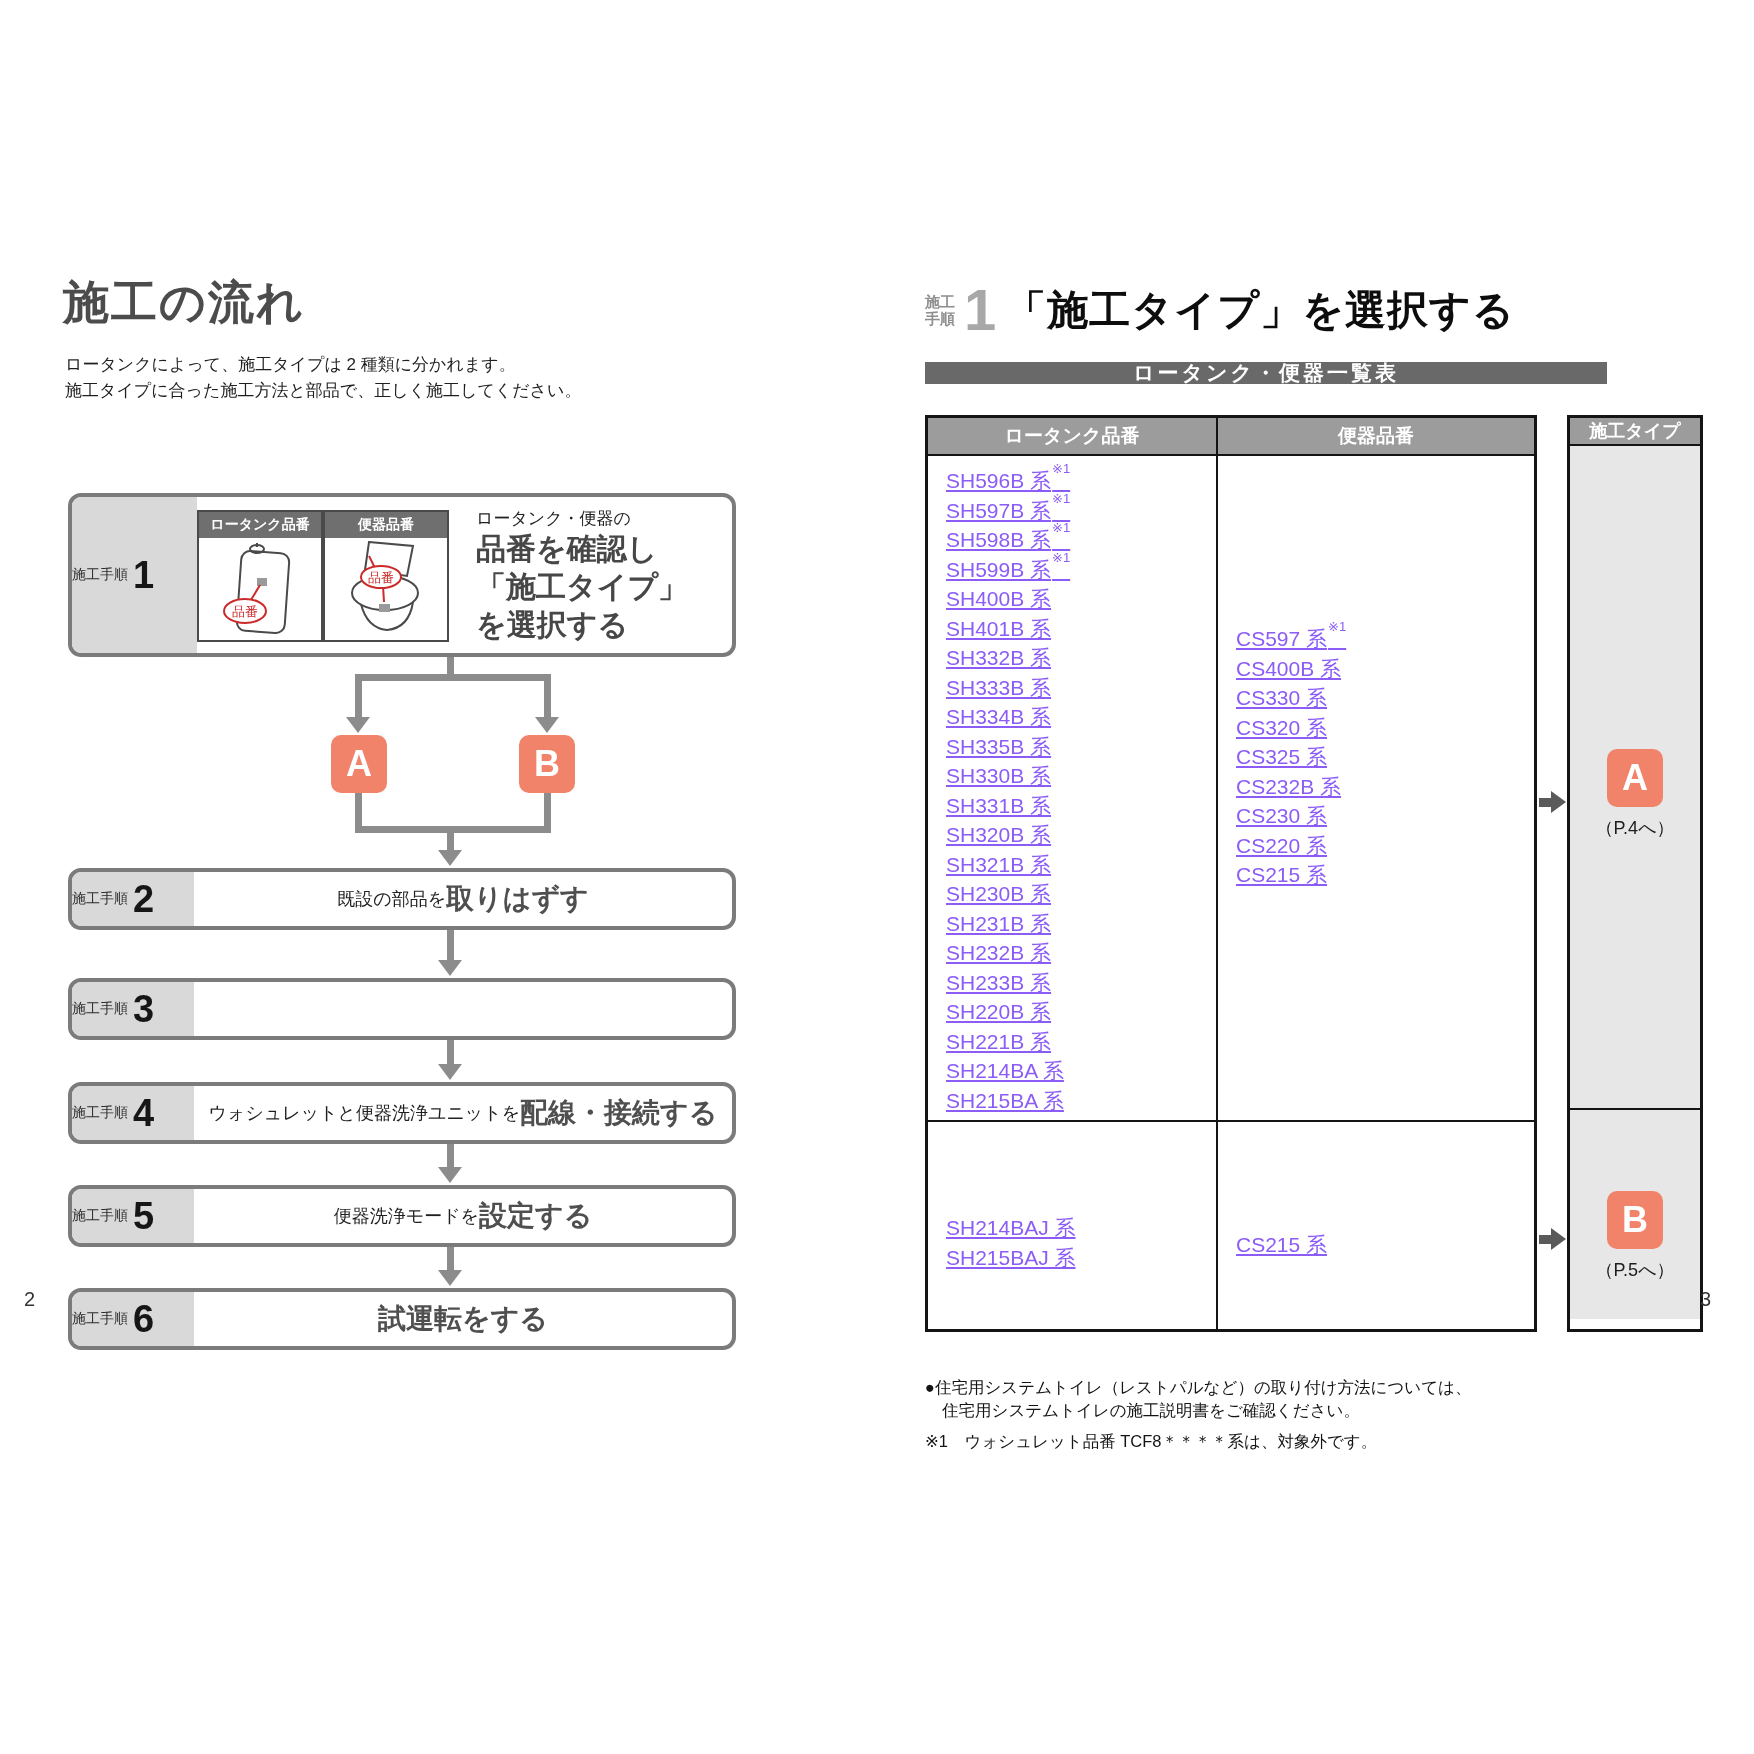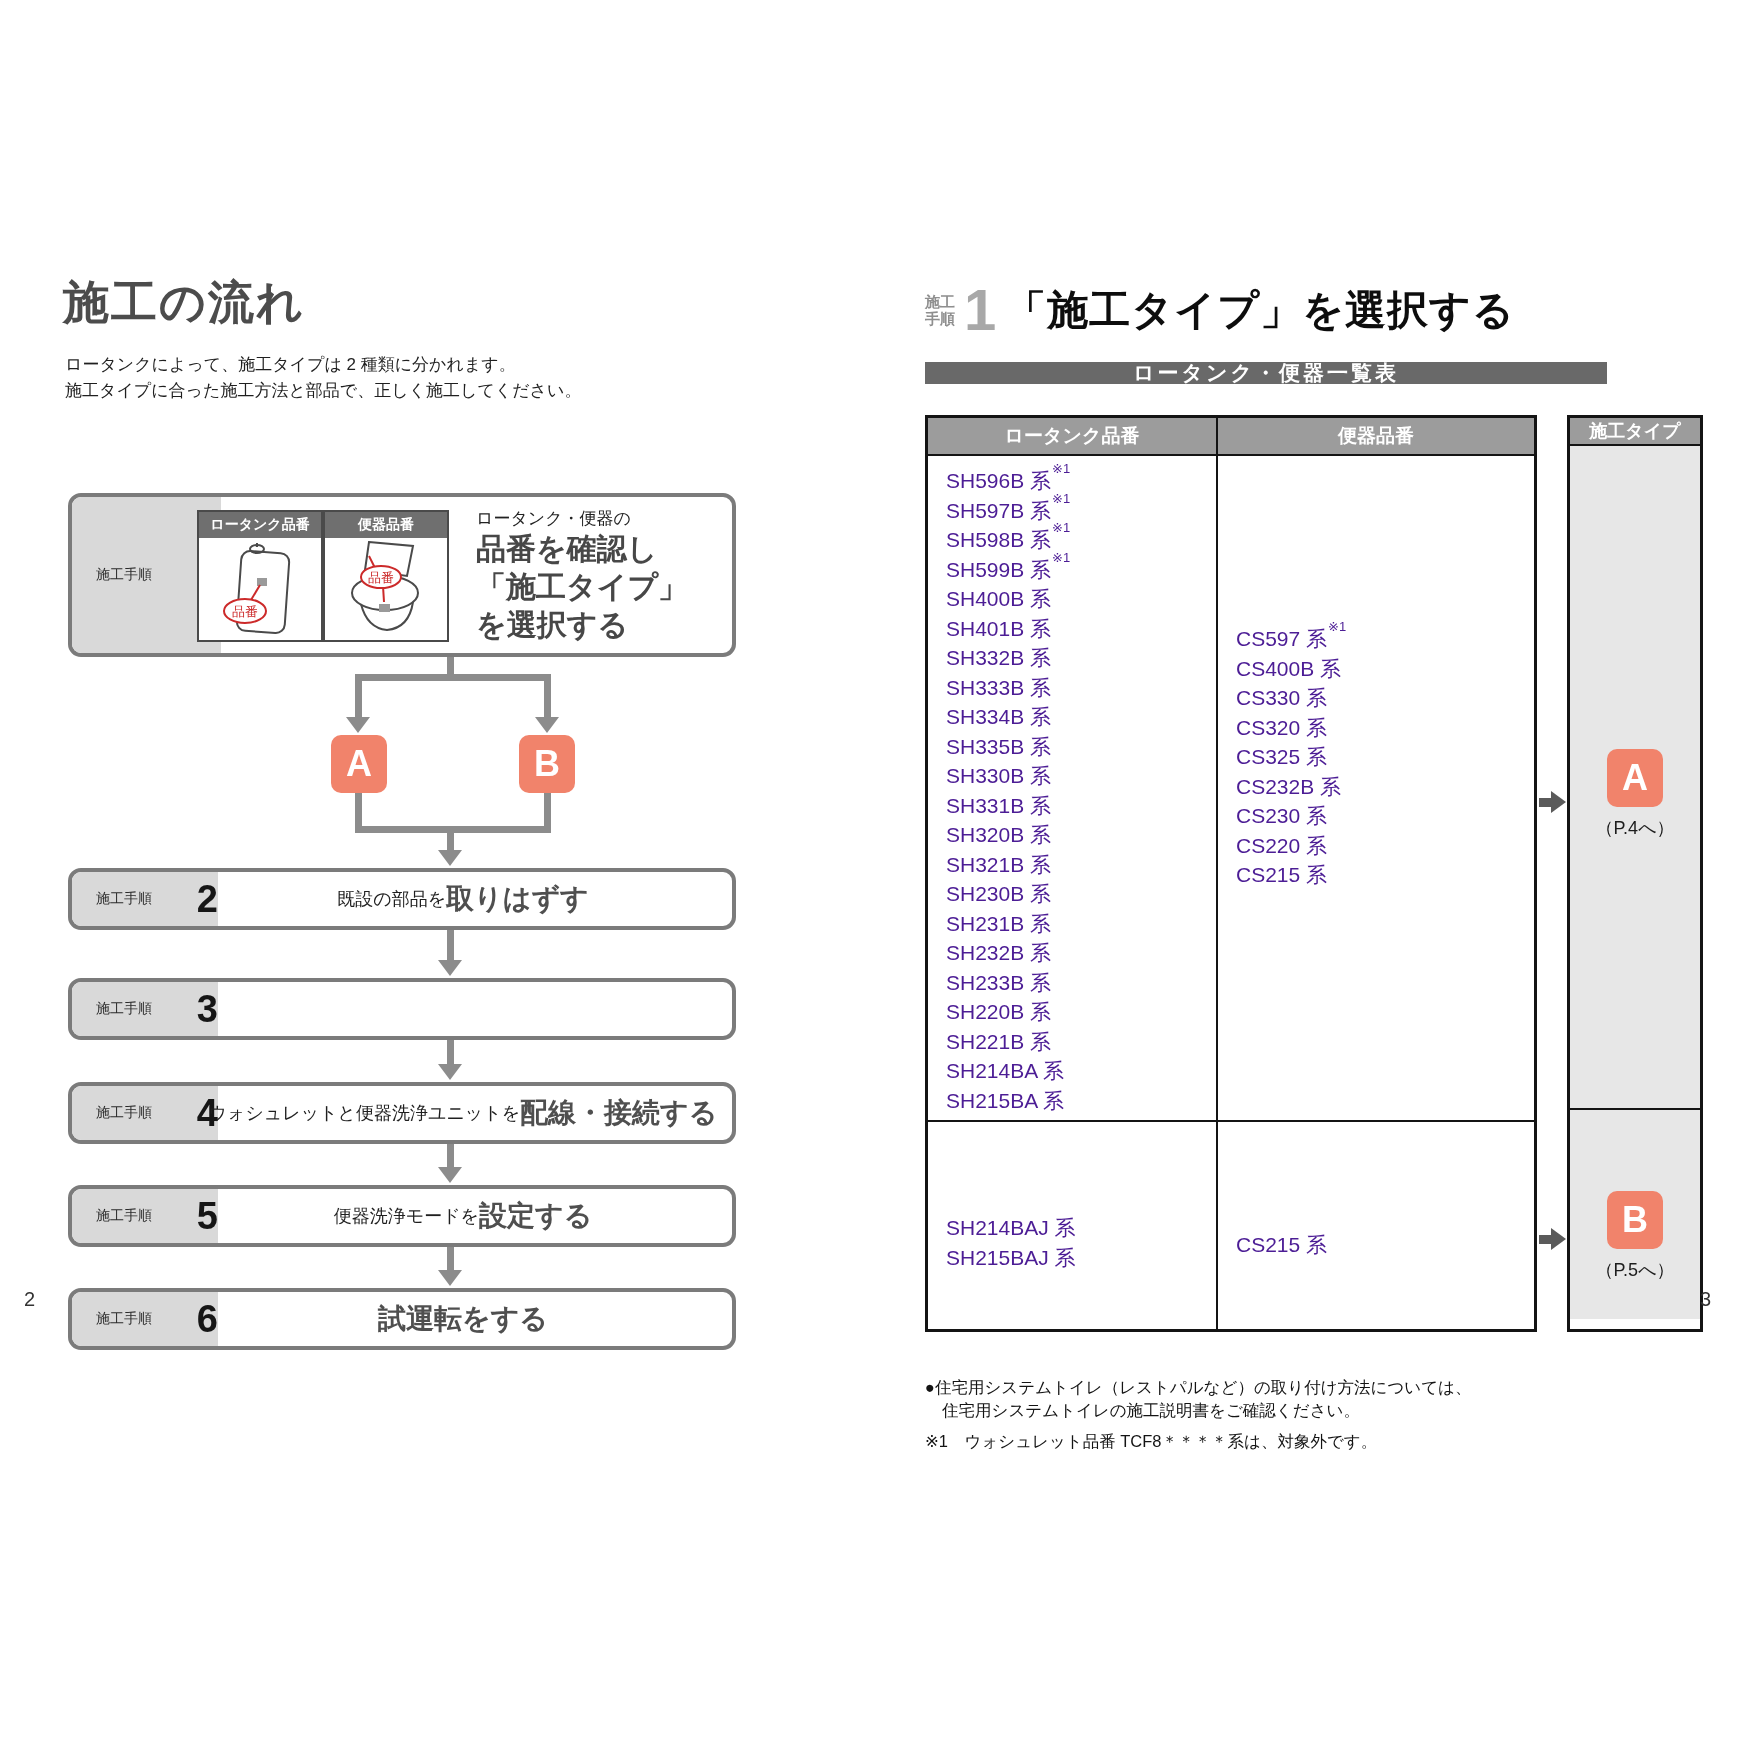--- a/index.html
+++ b/index.html
@@ -6,21 +6,21 @@
   #canvas{position:relative;width:1754px;height:1754px;background:#ffffff;overflow:hidden;
           font-family:"Liberation Sans","DejaVu Sans",sans-serif;color:#1a1a1a;}
   .abs{position:absolute;}
 
   
   .page-title{font-size:46px;font-weight:bold;color:#4c4c4c;letter-spacing:2px;}
   .intro{font-size:17px;color:#1f1f1f;line-height:26px;}
 
   .step-box{border:4px solid #7b7b7b;border-radius:13px;background:#fff;box-sizing:border-box;overflow:hidden;}
   .step-label{position:absolute;left:0;top:0;bottom:0;background:#d9d9d9;
-              display:flex;align-items:center;justify-content:space-between;gap:5px;padding-left:24px;}
+              display:flex;align-items:center;justify-content:flex-start;gap:5px;}
   .lbl-prefix{font-size:14px;color:#2a2a2a;}
   .lbl-num{font-size:38px;font-weight:bold;color:#161616;line-height:1;}
   .step-content{position:absolute;top:0;bottom:0;display:flex;align-items:center;justify-content:center;}
   .lead{font-size:18px;color:#1f1f1f;}
   .action{font-size:28px;font-weight:bold;color:#4f4f4f;}
 
   .panel{background:#fff;border:2px solid #4a4a4a;box-sizing:border-box;}
   .panel-head{background:#6f6f6f;color:#fff;font-size:14px;font-weight:bold;
               height:26px;display:flex;align-items:center;justify-content:center;}
   .desc-small{font-size:17px;color:#222;}
@@ -37,21 +37,21 @@
   
   .rp-small{font-size:15px;color:#8f8f8f;line-height:17px;font-weight:bold;}
   .rp-num{font-size:58px;font-weight:bold;color:#a8a8a8;line-height:1;}
   .rp-title{font-size:41px;font-weight:bold;color:#0d0d0d;letter-spacing:1px;}
   .bar-title{background:#696969;color:#fff;font-size:21px;font-weight:bold;
              display:flex;align-items:center;justify-content:center;letter-spacing:3px;}
 
   .tbl{border:3px solid #141414;box-sizing:border-box;background:#fff;}
   .th{background:#9c9c9c;color:#fff;font-size:19px;font-weight:bold;
       display:flex;align-items:center;justify-content:center;box-sizing:border-box;}
-  .model-line{font-size:21px;color:#4c1d95;line-height:24.5px;white-space:nowrap;}
+  .model-line{font-size:21px;color:#8b5cf6;line-height:24.5px;white-space:nowrap;text-decoration:underline;}
   .note{font-size:13px;position:relative;top:-7px;margin-left:1px;}
   .type-cell{background:#e7e7e7;display:flex;flex-direction:column;align-items:center;box-sizing:border-box;}
   .pref{font-size:18px;color:#1d1d1d;}
   .rarrow-tail{width:12px;height:9px;background:#5a5a5a;}
   .rarrow-head{width:0;height:0;border-top:11px solid transparent;border-bottom:11px solid transparent;
                border-left:15px solid #5a5a5a;}
   .notes-text{font-size:16.5px;color:#141414;line-height:23px;}
 </style>
 </head>
 <body>

